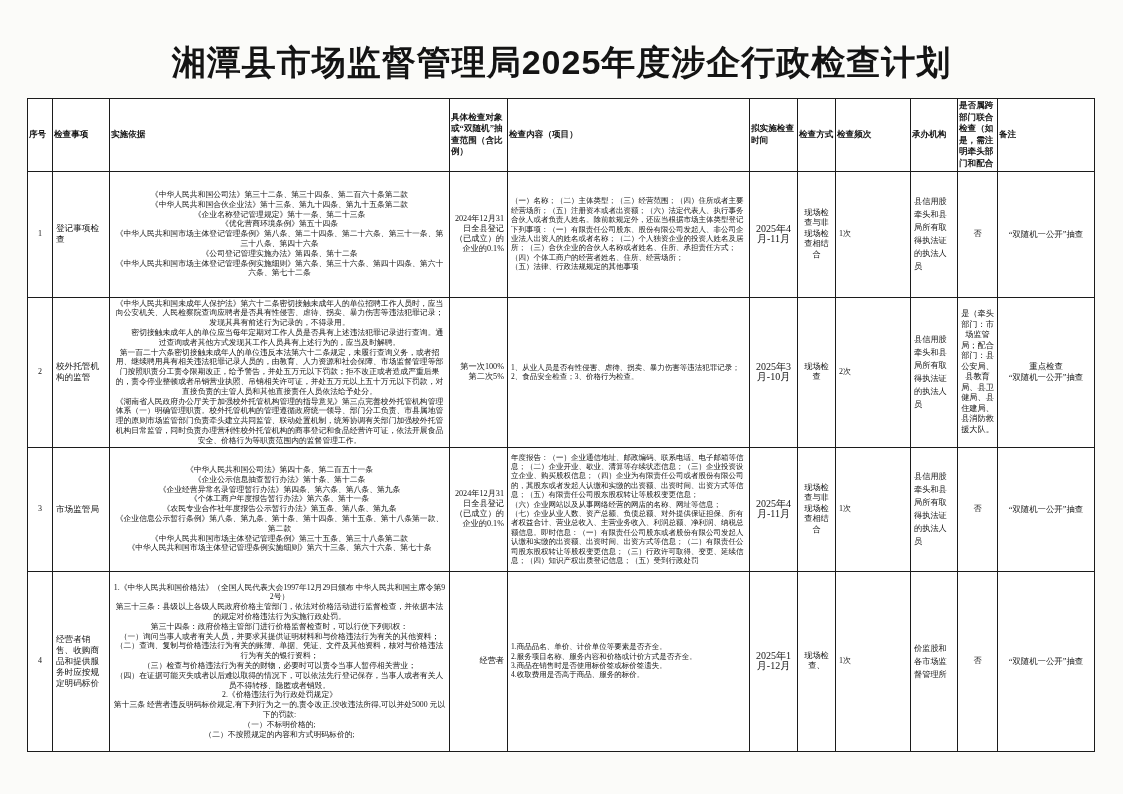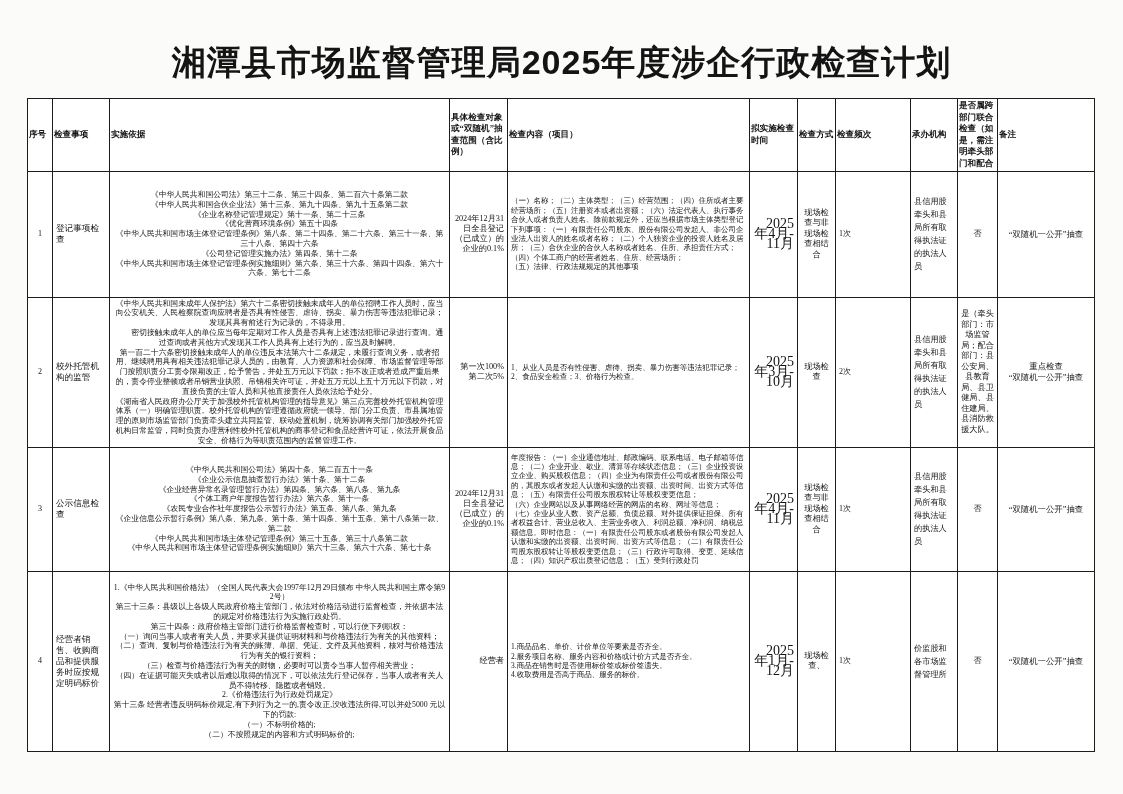--- a/index.html
+++ b/index.html
@@ -52,21 +52,21 @@
   tr.r-head { height:70px; }
   tr.r1 { height:126px; }
   tr.r2 { height:130px; }
   tr.r3 { height:124px; }
   tr.r4 { height:180px; }
   .c-seq    { text-align:center; }
   .c-item   { text-align:left; font-size:8.6px; line-height:11px; }
   .c-basis  { text-align:center; font-size:7.8px; line-height:9.8px; }
   .c-target { text-align:right; font-size:8.2px; }
   .c-content{ text-align:left; font-size:7.5px; line-height:9.4px;margin-left:8px; }
-  .c-time   { text-align:right; font-size:14px; }
+  .c-time   { text-align:center; font-size:10px; }
   .c-method { text-align:center; font-size:8.2px; line-height:10.5px; }
   .c-freq   { }
   .c-agency { text-align:left; font-size:8.2px; line-height:13px; }
   .c-joint  { text-align:center; font-size:8.2px; line-height:10.5px; }
   .c-remark { text-align:center; font-size:8.4px; line-height:11px; }
 </style>
 </head>
 <body>
 
 <div class="page">
@@ -138,21 +138,21 @@
         <td class="c-time">2025年3月-10月</td>
         <td class="c-method">现场检查</td>
         <td class="c-freq">2次</td>
         <td class="c-agency">县信用股牵头和县局所有取得执法证的执法人员</td>
         <td class="c-joint">是（牵头部门：市场监管局；配合部门：县公安局、县教育局、县卫健局、县住建局、县消防救援大队。</td>
         <td class="c-remark">重点检查
 “双随机一公开”抽查</td>
       </tr>
       <tr class="r3">
         <td class="c-seq">3</td>
-        <td class="c-item">公示信息检查</td>
+        <td class="c-item">市场监管局</td>
         <td class="c-basis">《中华人民共和国公司法》第四十条、第二百五十一条
 《企业公示信息抽查暂行办法》第十条、第十二条
 《企业经营异常名录管理暂行办法》第四条、第六条、第八条、第九条
 《个体工商户年度报告暂行办法》第六条、第十一条
 《农民专业合作社年度报告公示暂行办法》第五条、第八条、第九条
 《企业信息公示暂行条例》第八条、第九条、第十条、第十四条、第十五条、第十八条第一款、第二款
 《中华人民共和国市场主体登记管理条例》第三十五条、第三十八条第二款
 《中华人民共和国市场主体登记管理条例实施细则》第六十三条、第六十六条、第七十条</td>
         <td class="c-target">2024年12月31日全县登记（已成立）的企业的0.1%</td>
         <td class="c-content">年度报告：（一）企业通信地址、邮政编码、联系电话、电子邮箱等信息；（二）企业开业、歇业、清算等存续状态信息；（三）企业投资设立企业、购买股权信息；（四）企业为有限责任公司或者股份有限公司的，其股东或者发起人认缴和实缴的出资额、出资时间、出资方式等信息；（五）有限责任公司股东股权转让等股权变更信息；

